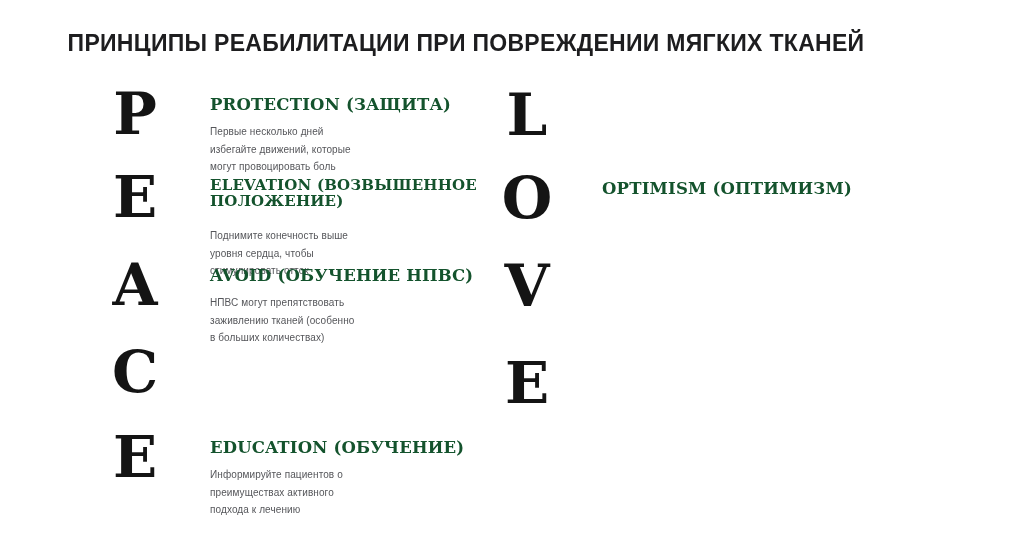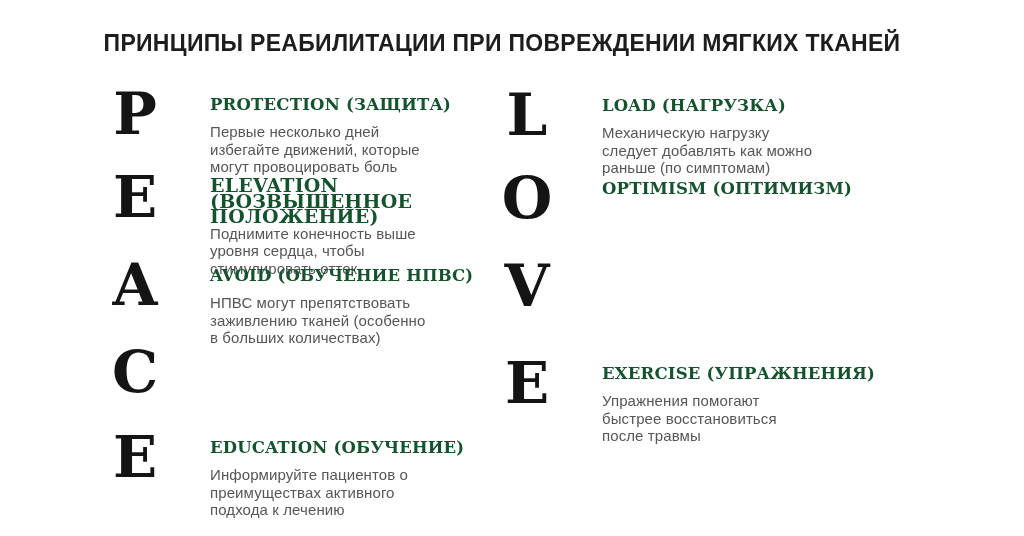--- a/index.html
+++ b/index.html
@@ -15,21 +15,20 @@
     position: absolute;
     top: 30px;
     left: 0;
     width: 932px;
     text-align: center;
     font-family: "Liberation Sans", sans-serif;
     font-weight: 700;
     font-size: 23px;
     letter-spacing: 0.3px;
     color: #1d1d1f;
-    padding-left: 36px;
   }
   .section {
     position: absolute;
     display: flex;
     align-items: flex-start;
   }
   .section.left-col  { left: 105px; width: 395px; }
   .section.right-col { left: 497px; width: 420px; }
   .letter-cell { flex: 0 0 105px; }
   .letter {
@@ -48,28 +47,28 @@
     font-family: "DejaVu Serif", serif;
     font-weight: 700;
     font-size: 16.5px;
     line-height: 20px;
     letter-spacing: 0.2px;
     color: #14532d;
     white-space: pre-line;
     margin: 0 0 8px 0;
   }
   .heading.small {
-    font-size: 19px;
+    font-size: 15px;
     line-height: 15.5px;
-    margin-bottom: 0;
+    margin-bottom: 18px;
   }
   .body-text {
     font-family: "Liberation Sans", sans-serif;
     font-weight: 400;
-    font-size: 15px;
+    font-size: 10px;
     line-height: 17.6px;
     letter-spacing: 0.1px;
     color: #55565a;
     white-space: pre-line;
   }
 </style>
 </head>
 <body>
 
 <div id="page">
@@ -128,26 +127,20 @@
       <div class="body-text">Информируйте пациентов о
 преимуществах активного
 подхода к лечению</div>
     </div>
   </div>
 
   <div class="section right-col" style="top:96px">
     <div class="letter-cell">
       <span class="letter">L</span>
     </div>
-    <div class="content">
-      <div class="heading">LOAD (НАГРУЗКА)</div>
-      <div class="body-text">Механическую нагрузку
-следует добавлять как можно
-раньше (по симптомам)</div>
-    </div>
   </div>
 
   <div class="section right-col" style="top:179px">
     <div class="letter-cell">
       <span class="letter">O</span>
     </div>
     <div class="content">
       <div class="heading">OPTIMISM (ОПТИМИЗМ)</div>
     </div>
   </div>
@@ -155,21 +148,15 @@
   <div class="section right-col" style="top:267px">
     <div class="letter-cell">
       <span class="letter">V</span>
     </div>
   </div>
 
   <div class="section right-col" style="top:364px">
     <div class="letter-cell">
       <span class="letter">E</span>
     </div>
-    <div class="content">
-      <div class="heading">EXERCISE (УПРАЖНЕНИЯ)</div>
-      <div class="body-text">Упражнения помогают
-быстрее восстановиться
-после травмы</div>
-    </div>
   </div>
 
 </div>
 
 </body></html>

